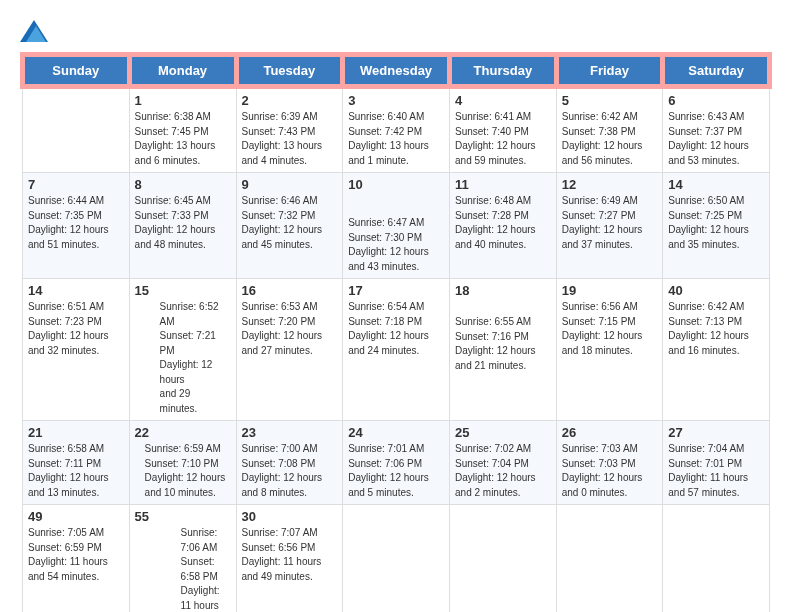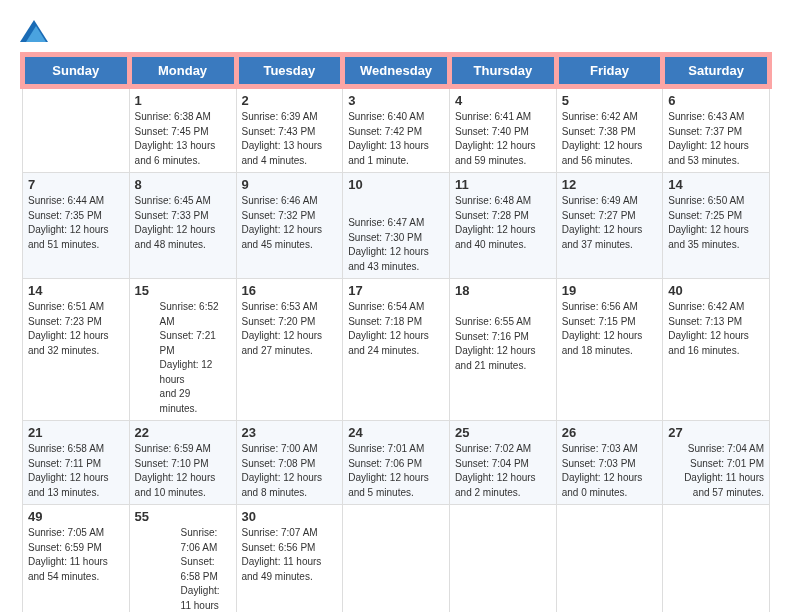--- a/index.html
+++ b/index.html
@@ -272,21 +272,21 @@
       <tr>
         <td>
           <span class="day-num">21</span>
           <div class="cell-info" style="white-space: pre-line;">Sunrise: 6:58 AM
 Sunset: 7:11 PM
 Daylight: 12 hours
 and 13 minutes.</div>
         </td>
         <td>
           <span class="day-num">22</span>
-          <div class="cell-info" style="white-space: pre-line;">Sunrise: 6:59 AM
+          <div class="cell-info" style="white-space: pre-line; margin-left: 10px;">Sunrise: 6:59 AM
 Sunset: 7:10 PM
 Daylight: 12 hours
 and 10 minutes.</div>
         </td>
         <td>
           <span class="day-num">23</span>
           <div class="cell-info" style="white-space: pre-line;">Sunrise: 7:00 AM
 Sunset: 7:08 PM
 Daylight: 12 hours
 and 8 minutes.</div>
@@ -307,21 +307,21 @@
         </td>
         <td>
           <span class="day-num">26</span>
           <div class="cell-info" style="white-space: pre-line;">Sunrise: 7:03 AM
 Sunset: 7:03 PM
 Daylight: 12 hours
 and 0 minutes.</div>
         </td>
         <td>
           <span class="day-num">27</span>
-          <div class="cell-info" style="white-space: pre-line; text-align: right;">Sunrise: 7:04 AM
+          <div class="cell-info" style="white-space: pre-line;">Sunrise: 7:04 AM
 Sunset: 7:01 PM
 Daylight: 11 hours
 and 57 minutes.</div>
         </td>
       </tr>
       <tr>
         <td>
           <span class="day-num">49</span>
           <div class="cell-info" style="white-space: pre-line;">Sunrise: 7:05 AM
 Sunset: 6:59 PM

